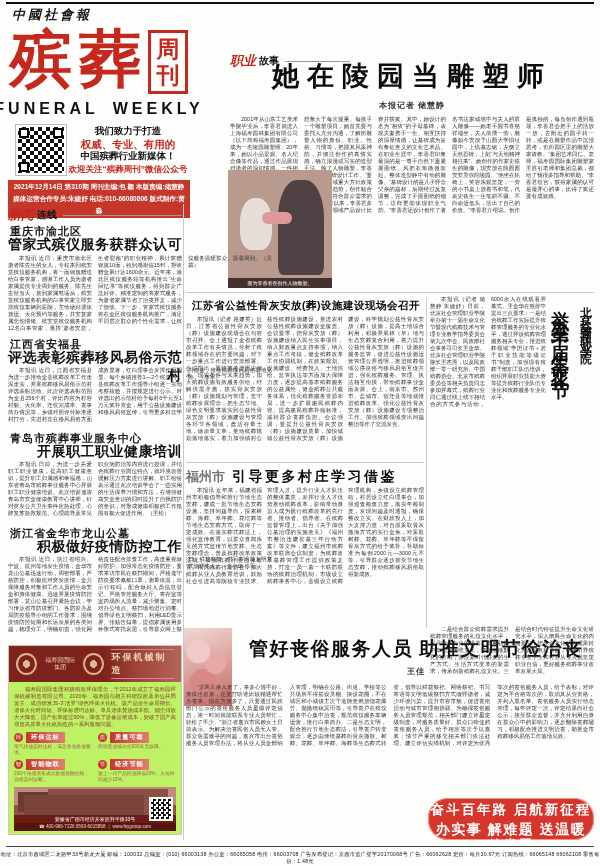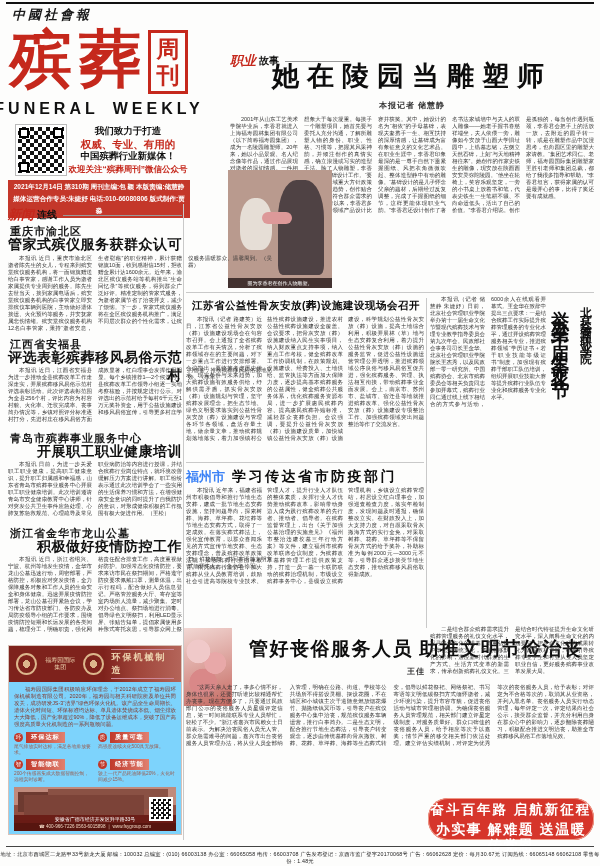--- a/index.html
+++ b/index.html
@@ -50,32 +50,32 @@
   .photo{background:linear-gradient(130deg,#e9dbd3 0%,#cdaas0 35%,#b08d82 60%,#7d615b 100%);
          background-color:#b99a8e;overflow:hidden;}
   .photo .bust{position:absolute;left:12px;top:28px;width:32px;height:52px;border-radius:45% 45% 35% 35%;
                background:#e6ded6;}
   .photo .fig{position:absolute;right:8px;top:10px;width:46px;height:95px;border-radius:40% 40% 10% 10%;
               background:#4f4244;}
   .photo .arm{position:absolute;right:40px;top:42px;width:30px;height:12px;border-radius:6px;background:#d99;}
   .caption{position:absolute;left:0;right:0;bottom:0;height:10px;background:rgba(50,35,35,.88);
            color:#fff;font-size:5px;line-height:10px;text-align:center;}
   .mid-headline{font-size:10.5px;font-weight:bold;color:#0d0d0d;letter-spacing:.5px;text-align:center;}
-  .fz-kicker{font-size:13px;font-weight:bold;color:#3b82f6;}
+  .fz-kicker{font-size:13px;font-weight:bold;color:#737373;}
   .fz-headline{font-size:14px;font-weight:bold;color:#0d0d0d;letter-spacing:2.5px;}
   .big2-headline{font-size:19px;font-weight:bold;color:#0d0d0d;letter-spacing:1.5px;text-align:center;
                  font-family:"Liberation Serif",serif;}
   .vert{writing-mode:vertical-rl;text-orientation:upright;}
   .v-kicker{font-family:"Liberation Serif",serif;font-size:11.5px;font-weight:bold;letter-spacing:5px;color:#111;}
   .v-headline{font-size:18px;font-weight:bold;letter-spacing:7px;color:#0d0d0d;}
   .slogan{background:#d6352b;color:#fff;text-align:center;box-shadow:inset 0 0 0 1px #e98;border-radius:20px;}
   .slogan .s1{font-size:13.5px;font-weight:bold;letter-spacing:2px;line-height:22px;margin-top:1px;}
   .slogan .s2{font-size:14px;font-weight:bold;letter-spacing:1.5px;line-height:16px;}
   
-  .ad{border:1px solid #d8c2b8;box-sizing:border-box;background:#7dd3fc;}
+  .ad{border:1px solid #d8c2b8;box-sizing:border-box;background:#bef264;}
   .ad-banner{height:36px;background:linear-gradient(90deg,#7e221c 0 55%,#a0453a 75%,#b4655a 100%);
              display:flex;align-items:center;gap:7px;padding:0 7px;box-sizing:border-box;}
   .logo-ring{width:18px;height:18px;border-radius:50%;border:2px solid #dcb68c;
              background:radial-gradient(circle,#dcb68c 0 30%,#7e221c 31%);}
   .ad-brand{font-size:6px;color:#ecd2ae;line-height:7px;width:34px;text-align:center;}
   .ad-badge{font-size:9px;font-weight:bold;color:#ecd2ae;letter-spacing:2px;border-top:1px solid #c89;
             border-bottom:1px solid #c89;padding:1px 0;}
   .ad-body{padding:4px 5px;}
   .ad-intro{font-size:5.4px;line-height:7px;color:#83382c;text-align:justify;text-indent:11px;}
   .feat-grid{display:grid;grid-template-columns:1fr 1fr;gap:3px 6px;margin-top:4px;}
@@ -232,21 +232,21 @@
     </div>
   </div>
 
   <div class="abs mid-headline" style="left:186px;top:299px;width:240px;">江苏省公益性骨灰安放(葬)设施建设现场会召开</div>
   <div class="abs body-txt c3" style="left:186px;top:316px;width:238px;height:142px;">本报讯（记者 路建英）近日，江苏省公益性骨灰安放（葬）设施建设现场会在句容市召开。会上通报了全省殡葬改革工作有关情况，分析了殡葬领域存在的主要问题，对下一步重点工作进行安排部署。会议指出，要统筹考虑历史传承、现实条件与未来趋势，加大殡葬设施有效服务供给，纾解供需矛盾，抓实骨灰安放（葬）设施规划与管理，坚守殡葬发展理念，把生态节地、绿色文明要求落实到公益性骨灰安放（葬）设施建设与管理各环节各领域，盘活存量土地，做余量文章，推动殡葬规划落地落实，着力加强镇村公益性殡葬设施建设，推进农村公益性殡葬设施建设全覆盖。会议要求，把骨灰安放（葬）设施建设纳入民生实事项目，纳入财政重点支持事项，纳入重点工作考核，健全殡葬改革工作协调机制，在政策规划、设施建设、经费投入、土地供给、监管执法等方面加大保障力度，逐步提高基本殡葬服务的公益属性，健全殡葬公共服务体系，优化殡葬服务资源布局，进一步扩展惠民殡葬内容、提高惠民殡葬补贴标准，减轻群众丧葬负担。会议强调，要提升公益性骨灰安放（葬）设施建设质量，加快城镇公益性骨灰安放（葬）设施建设，科学规划公益性骨灰安放（葬）设施，提高土地综合利用，积极开展林（草）地与生态安葬复合利用，着力提升公益性骨灰安放（葬）设施的服务监管，促进公益性设施运营管理公开透明，推进殡葬领域公序良俗与移风易俗互促共进，强化殡葬服务、管理、执法相互衔接，带动殡葬事业全面发展。会上，南京市、苏州市、盐城市、宿迁县等地就推进殡葬改革、强化公益性骨灰安放（葬）设施建设专项整治工作、加强殡葬领域突出问题整治等作了交流发言。</div>
 
   <div class="abs divider" style="left:186px;top:462px;width:238px;height:1px;"></div>
 
   <div class="abs" style="left:186px;top:468px;width:238px;display:flex;align-items:baseline;gap:7px;">
     <span class="fz-kicker">福州市</span>
-    <span class="fz-headline">学习传达省市防疫部门</span>
+    <span class="fz-headline">引导更多村庄学习借鉴</span>
   </div>
   <div class="abs body-txt c3" style="left:186px;top:487px;width:238px;height:138px;">本报讯 近年来，福建省福州市积极倡导和推行节地生态安葬，建成一批节地生态安葬设施，坚持问题导向，探索树葬、海葬、草坪葬、花坛葬等节地生态安葬方式，取得了一定成效。在落实葬式葬法上，强化宣传教育，以群众喜闻乐见的方式宣传节地安葬、生态安葬理念，普及殡葬改革政策法规，加强殡葬行业自律教育。依托殡葬行业协会，加大殡葬从业人员教育培训，鼓励社会引进高等院校专业技术、管理人才，提升行业人才队伍的整体素质，发挥行业人才优势推动殡葬改革，影响带动身边人成为践行殡葬改革的先行者、推动者、倡导者。在殡葬监督管理上，出台《关于加强公墓治理的实施意见》《福州市整治违建坟墓三年行动方案》等文件，建立福州市殡葬改革联席会议制度，为殡葬改革墓葬管理工作提供政策支持，打造一员一墓一卡联防联动的殡葬治理机制，市级设立殡葬事务中心，县级设立殡葬管理机构，乡镇设立殡葬管理站，村居设立红白理事会，加强巡查检查力度，落实年检制度，发现问题及时通报，确保整改立实。在财政投入上，加大支持力度，对自愿采取骨灰撒海方式的实行全免，对采取树葬、花葬、草坪葬等不保留骨灰方式的给予奖补，补助标准为每例2000元—3000元不等，引导群众逐步接受节地生态安葬，推动殡葬移风易俗取得新成效。</div>
 
   <div class="abs flower-photo" style="left:184px;top:628px;width:48px;height:78px;"></div>
   <div class="abs big2-headline" style="left:238px;top:636px;width:356px;">管好丧俗服务人员 助推文明节俭治丧</div>
   <div class="abs byline" style="left:238px;top:666px;width:356px;">王佳</div>
   <div class="abs body-txt c4" style="left:186px;top:684px;width:408px;height:152px;">“这两天亲人走了，事多心情不好，身体也很累，还要打听谁比较精通帮忙办丧事。现在方便多了，只要通过民政部门公示的丧俗服务人员星级评定信息，第一时间就能联系专业人员帮忙，轻松了不少。”浙江省嘉兴市民赖女士日前表示。为解决治丧民俗人员无人管、群众急需难寻的问题，嘉兴市出台丧俗服务人员管理办法，将从业人员全部纳入管理，明确在公路、街道、学校等公共场所不得搭设灵棚、摆设花圈，不在城区和小城镇主次干道随意燃放烟花爆竹、抛撒纸钱冥币等，引导丧户在殡仪服务中心集中治丧，规范殡仪服务车辆运营，推行白事简办。二是生态文明，配合推行节地生态葬法，引导丧户转变观念，逐步由传统墓葬向骨灰撒散、树葬、花葬、草坪葬、海葬等生态葬式转变，倡导以鲜花祭祀、网络祭祀、书写寄语等文明低碳祭扫方式缅怀逝者，减少环境污染，提升市容市貌，促进丧俗活动与城市管理相协调。为确保丧俗服务人员管理规范，相关部门建立评星定级制度，对服务质量好、群众口碑佳的丧俗服务人员，给予相应等次予以嘉奖；情节严重的移交相关部门依法处理。建立评估实绩机制，对评定为优秀等次的丧俗服务人员，给予表彰；对评定为不合格等次的，取消其从业资格，并列入黑名单。丧俗服务人员实行动态管理，每年评定一次，评定结果向社会公示，接受群众监督，并充分利用自身在群众心中的影响力，逐步翻除丧葬陋习，积极配合推进文明治丧，助推全市殡葬移风易俗工作落地见效。</div>
 
   <div class="abs body-txt c2" style="left:430px;top:296px;width:116px;height:326px;">本报讯（记者 储慧静 朱婕妤）日前，北京社会管理职业学院举办第十一届生命文化节暨现代殡葬技术与管理专业教学指导委员会第九次年会。民政部社会事务司司长王金华、北京社会管理职业学院院长王杰秀，以及民政部一零一研究所、中国殡葬协会、北京市殡葬委员会等相关负责同志参加开幕式，殡葬行业同仁通过线上线下相结合的方式参与活动，6000余人在线观看开幕式。王金华在致辞中提出三点要求：一是结合殡葬工作实际提升殡葬管理服务的专业化水平，通过开设殡葬管理服务相关专业，推进殡葬领域“学历证书＋若干职业技能等级证书”制度，加强现有殡葬干部职工队伍培训，组织开展职业技能大赛等提升殡葬行业队伍专业化和殡葬服务专业化水平。</div>
   <div class="abs vert v-headline" style="left:548px;top:296px;height:334px;">举办第十一届生命文化节</div>

